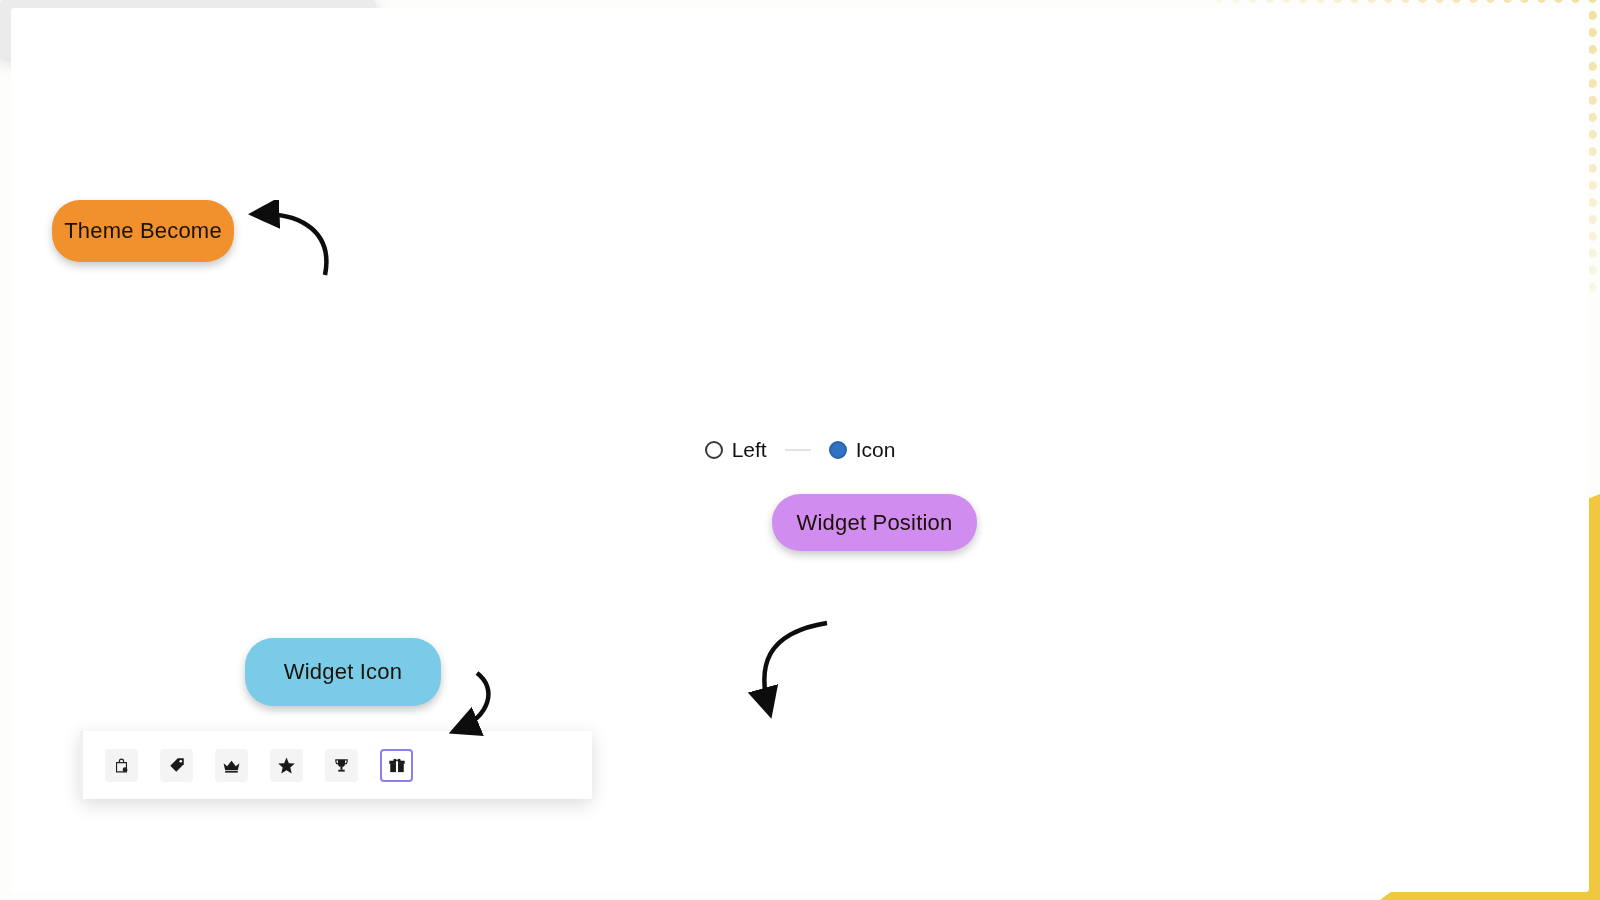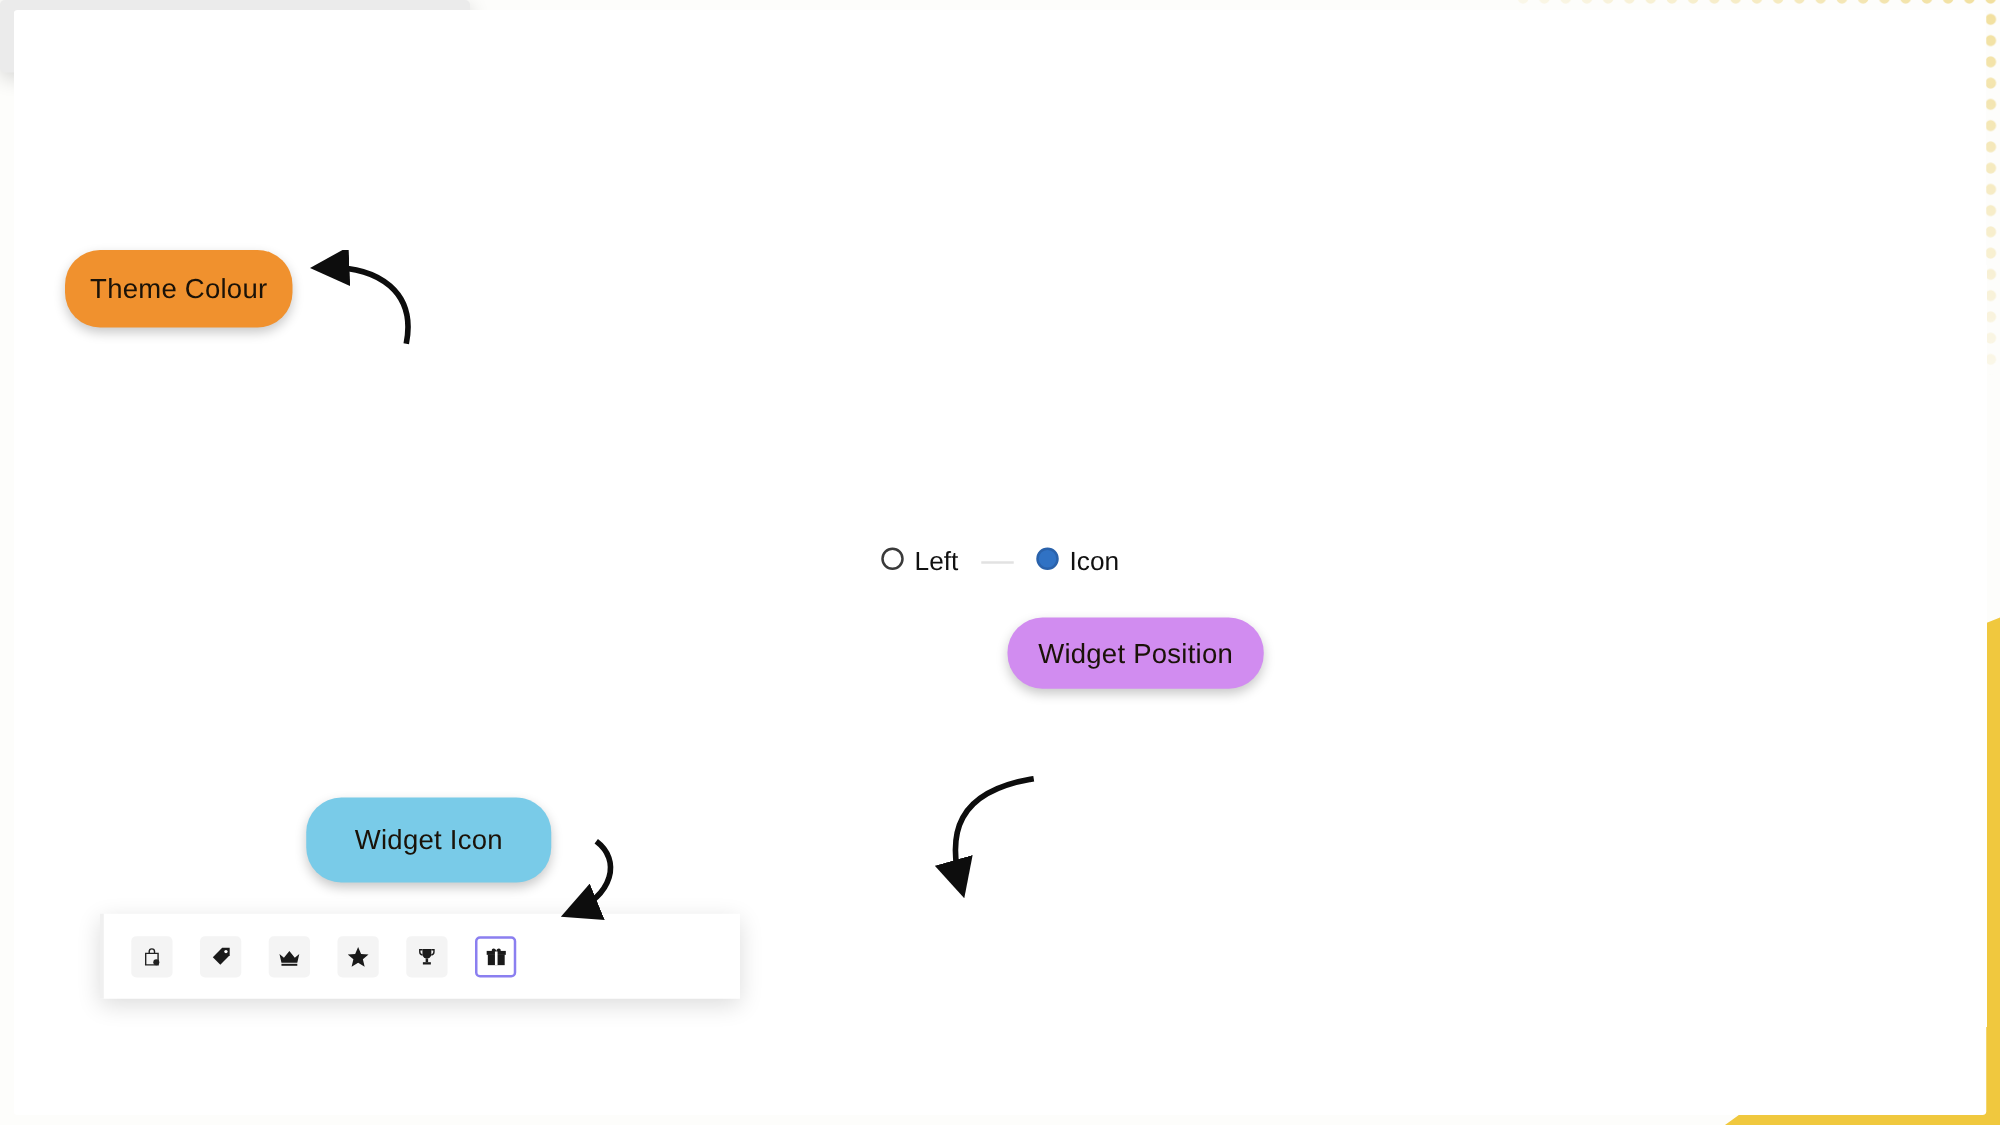--- a/index.html
+++ b/index.html
@@ -221,21 +221,21 @@
   #position-panel {
     left: 745px; top: 577px; width: 376px; height: 58px;
     background: #ebebeb; border-radius: 4px;
     box-shadow: 0 4px 16px rgba(0,0,0,.16);
   }
   #position-inner {
     position: absolute; left: 11px; right: 11px; top: 8px; bottom: 8px;
     background: #fff; border-radius: 3px;
     display: flex; align-items: center; justify-content: center; gap: 18px;
   }
-  .radio-opt { display: flex; gap: 9px; }
+  .radio-opt { display: flex; align-items: center; gap: 9px; }
   .radio {
     width: 18px; height: 18px; border-radius: 50%;
     border: 2px solid #3a3a3a; background: #fff;
   }
   .radio.on { background: #3072c4; border-color: #2a62ab; }
   .radio-label { font-size: 21px; color: #111; }
   .radio-gap { width: 26px; height: 2px; background: #e2e2e2; }
 
   
   #icon-strip {
@@ -252,21 +252,21 @@
 
   
   .badge {
     position: absolute; border-radius: 28px; display: flex;
     align-items: center; justify-content: center;
     font-size: 22px; color: #1a1208; letter-spacing: .2px;
     box-shadow: 0 4px 9px rgba(0,0,0,.22);
   }
   #badge-theme { left: 52px; top: 200px; width: 182px; height: 62px; background: #f0912e; }
   #badge-icon  { left: 245px; top: 638px; width: 196px; height: 68px; background: #79cbe8; }
-  #badge-pos   { left: 806px; top: 494px; width: 205px; height: 57px; background: #d18cf0; }
+  #badge-pos   { left: 772px; top: 494px; width: 205px; height: 57px; background: #d18cf0; }
 
   .arrow-svg { position: absolute; pointer-events: none; }
 </style>
 </head>
 <body>
 
 <div id="stage">
 
   <svg class="halftone" viewBox="0 0 400 310">
     <defs>
@@ -513,21 +513,21 @@
         <rect x="3" y="10" width="18" height="11.5" fill="#1a1a1a"></rect>
         <rect x="1.8" y="6.3" width="20.4" height="4.2" fill="#1a1a1a"></rect>
         <rect x="10.6" y="6.3" width="2.8" height="15.2" fill="#fff"></rect>
         <path d="M12 7 C12 2.6, 6 2.6, 7.4 7 Z" fill="#1a1a1a"></path>
         <path d="M12 7 C12 2.6, 18 2.6, 16.6 7 Z" fill="#1a1a1a"></path>
       </svg>
     </div>
   </div>
 
   <div class="badge" id="badge-theme">
-    <span>Theme Colour</span>
+    <span>Theme Become</span>
   </div>
   <div class="badge" id="badge-icon">
     <span>Widget Icon</span>
   </div>
   <div class="badge" id="badge-pos">
     <span>Widget Position</span>
   </div>
 
   <svg class="arrow-svg" style="left:235px;top:200px;width:110px;height:80px" viewBox="0 0 110 80">
     <defs>

